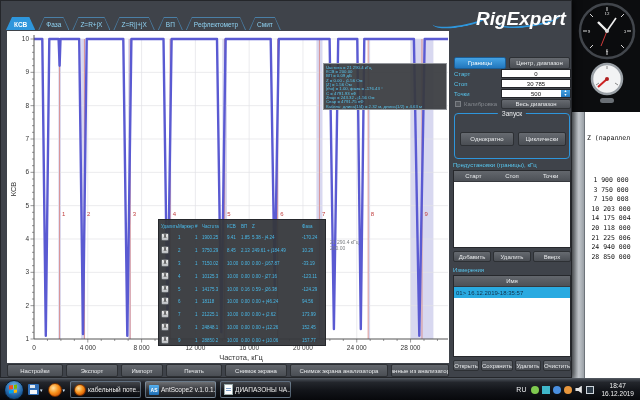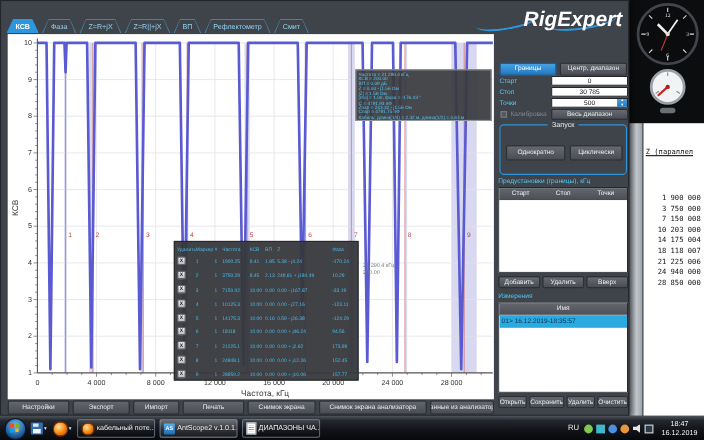--- a/index.html
+++ b/index.html
@@ -5,23 +5,23 @@
   html,body{margin:0;padding:0;background:#17191c;}
   .screen{position:relative;width:640px;height:400px;overflow:hidden;background:#0c0d0f;
           font-family:"Liberation Sans",sans-serif;-webkit-font-smoothing:antialiased;}
   
   .clock{position:absolute;left:577px;top:1px;}
   .gauge{position:absolute;left:589px;top:60px;}
   .scrollstrip{position:absolute;left:572px;top:112px;width:12px;height:266px;
                background:linear-gradient(90deg,#878d93,#c6cbd0 55%,#9aa0a6);border-right:1px solid #6e747a;}
   .doc{position:absolute;left:585px;top:112px;width:55px;height:266px;background:#fff;overflow:hidden;
        font-family:"DejaVu Sans Mono",monospace;color:#111;}
-  .doc-title{margin:22px 0 0 2px;font-size:6.5px;white-space:nowrap;text-decoration:underline;}
+  .doc-title{margin:22px 0 0 2px;font-size:6.5px;white-space:nowrap;}
   .doc-list{margin-top:34px;}
-  .doc-list div{font-size:6.5px;line-height:9.6px;text-align:right;padding-right:3px;white-space:pre;}
+  .doc-list div{font-size:6.5px;line-height:9.6px;text-align:center;padding-right:3px;white-space:pre;}
   
   .app{position:absolute;left:0;top:0;width:572px;height:378px;background:#3f434a;
        border:1px solid #24262a;box-sizing:border-box;box-shadow:2px 0 6px rgba(0,0,0,.6);}
   .titlebar{height:13px;background:linear-gradient(#33373d,#222428);display:flex;align-items:center;
             padding:0 4px;border-bottom:1px solid #1b1d20;}
   .app-icon{width:8px;height:8px;border-radius:1px;background:linear-gradient(#56b0ef,#1d6cb2);
             color:#fff;font-size:5px;line-height:8px;text-align:center;margin-right:4px;font-weight:bold;}
   .title-text{font-size:7.5px;color:#d6d9de;white-space:nowrap;}
   .tabbar{position:absolute;left:5px;top:14px;height:15px;display:flex;align-items:flex-end;gap:3px;}
   .tab{height:13px;clip-path:polygon(6px 0,calc(100% - 6px) 0,100% 100%,0 100%);
@@ -155,21 +155,21 @@
 
   <div class="scrollstrip"></div>
   <div class="doc">
     <div class="doc-title">Z (параллел</div>
     <div class="doc-list" id="doc-list">
         <div>1 900 000</div>
         <div>3 750 000</div>
         <div>7 150 008</div>
         <div>10 203 000</div>
         <div>14 175 004</div>
-        <div>18 118 007</div>
+        <div>20 118 000</div>
         <div>21 225 006</div>
         <div>24 940 000</div>
         <div>28 850 000</div>
       </div>
   </div>
 
   <div class="app">
 
     <div class="tabbar" id="tabbar">
         <div class="tab active">

